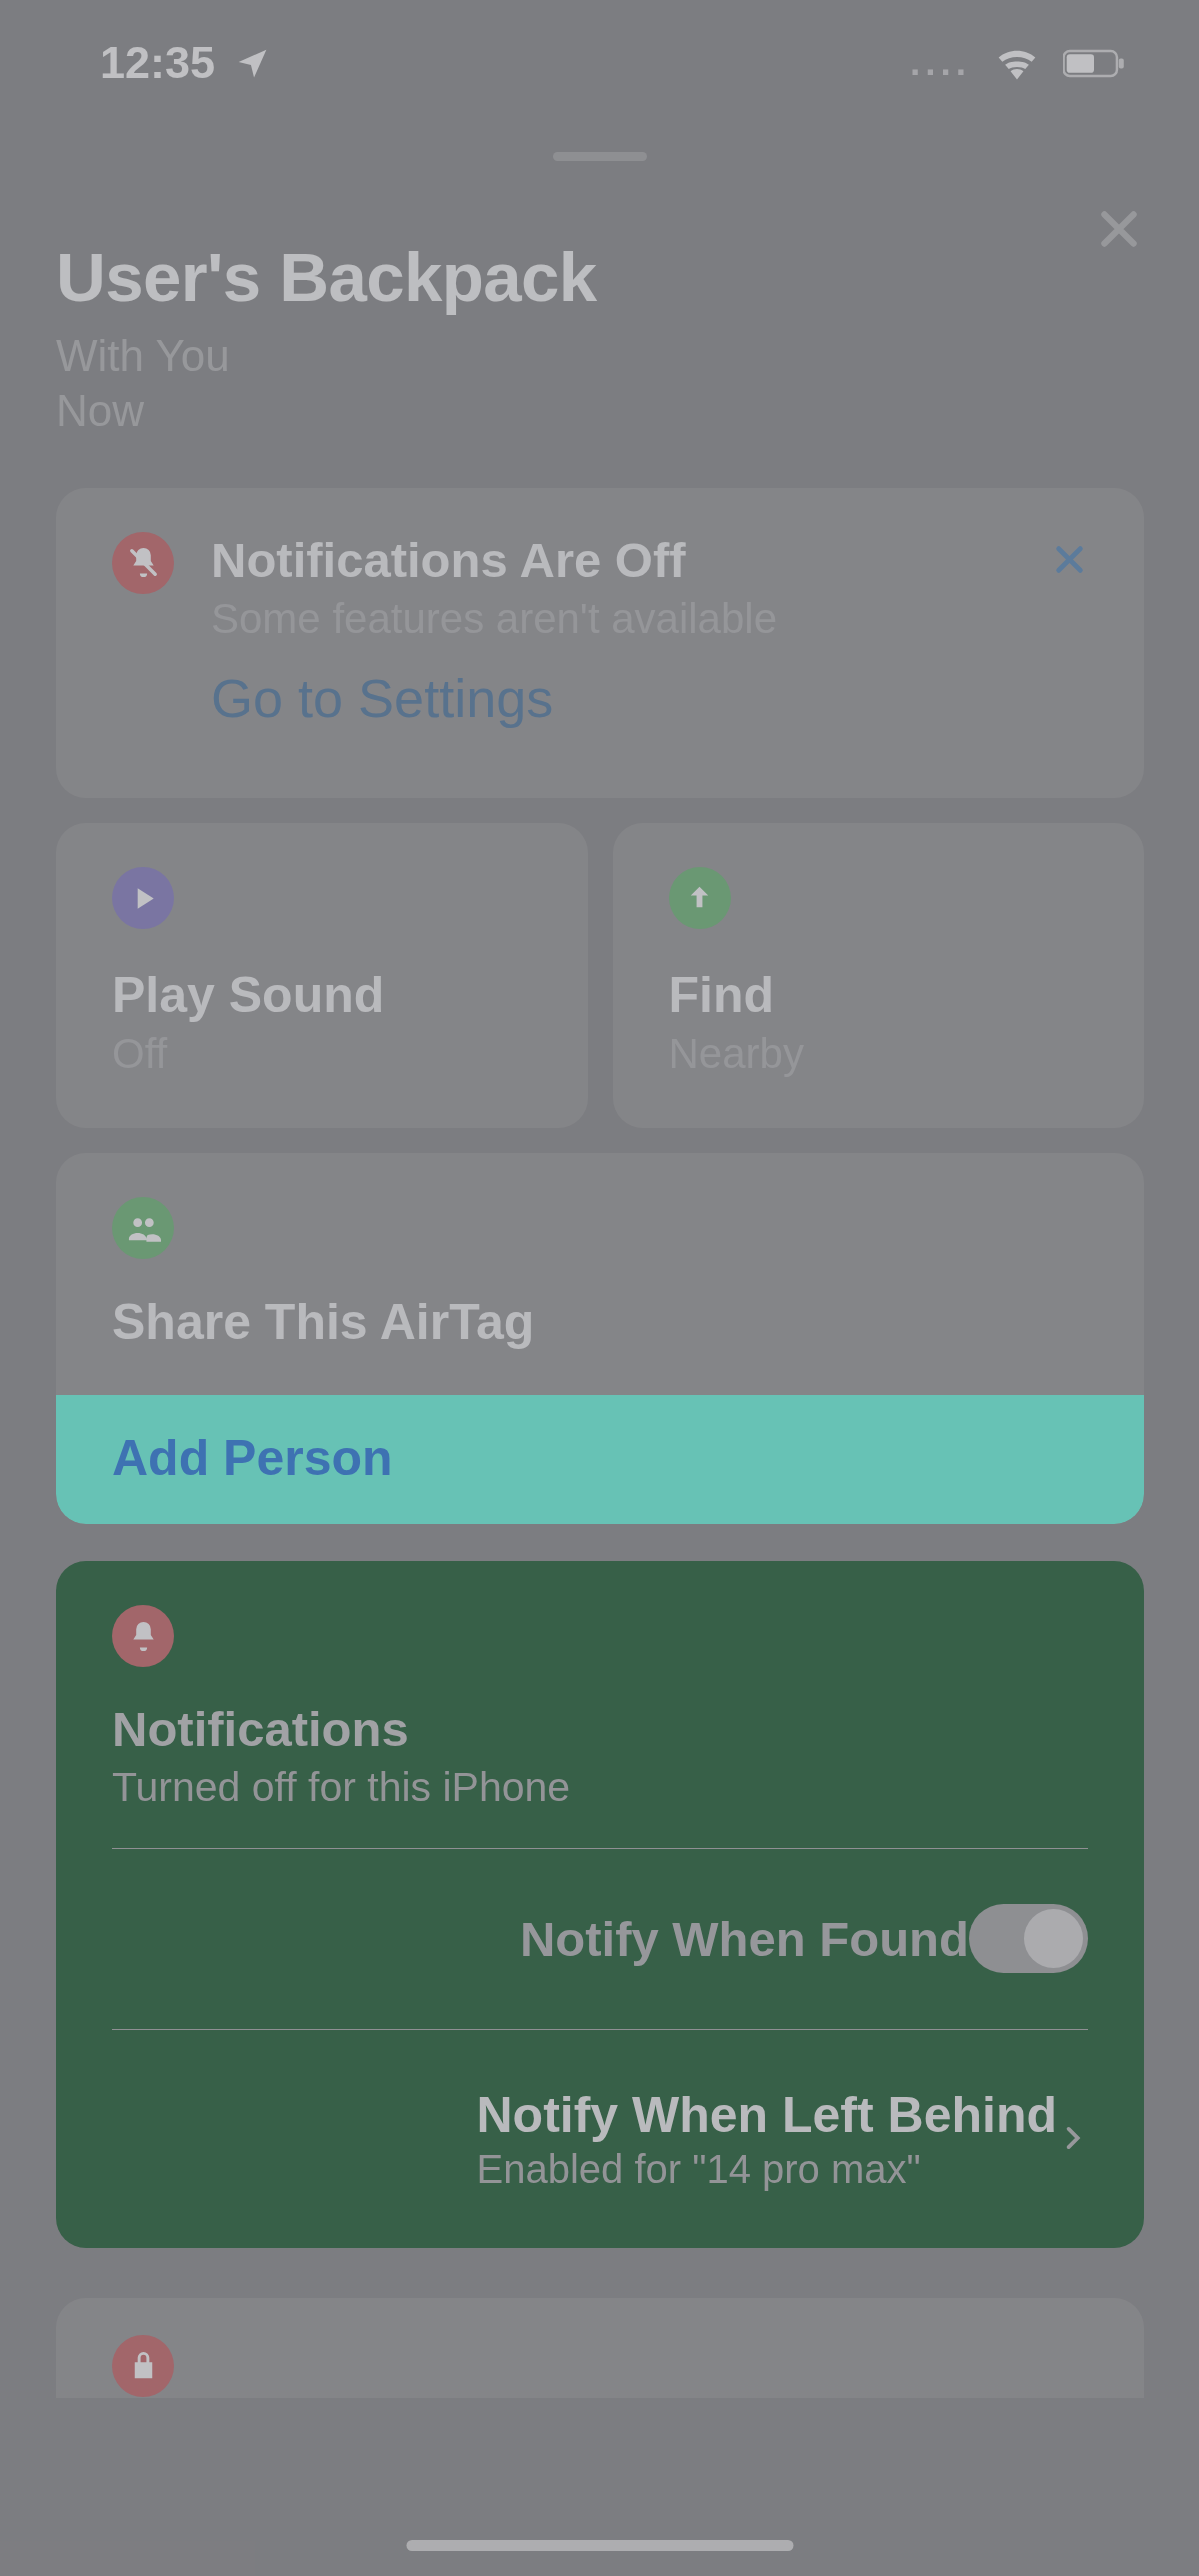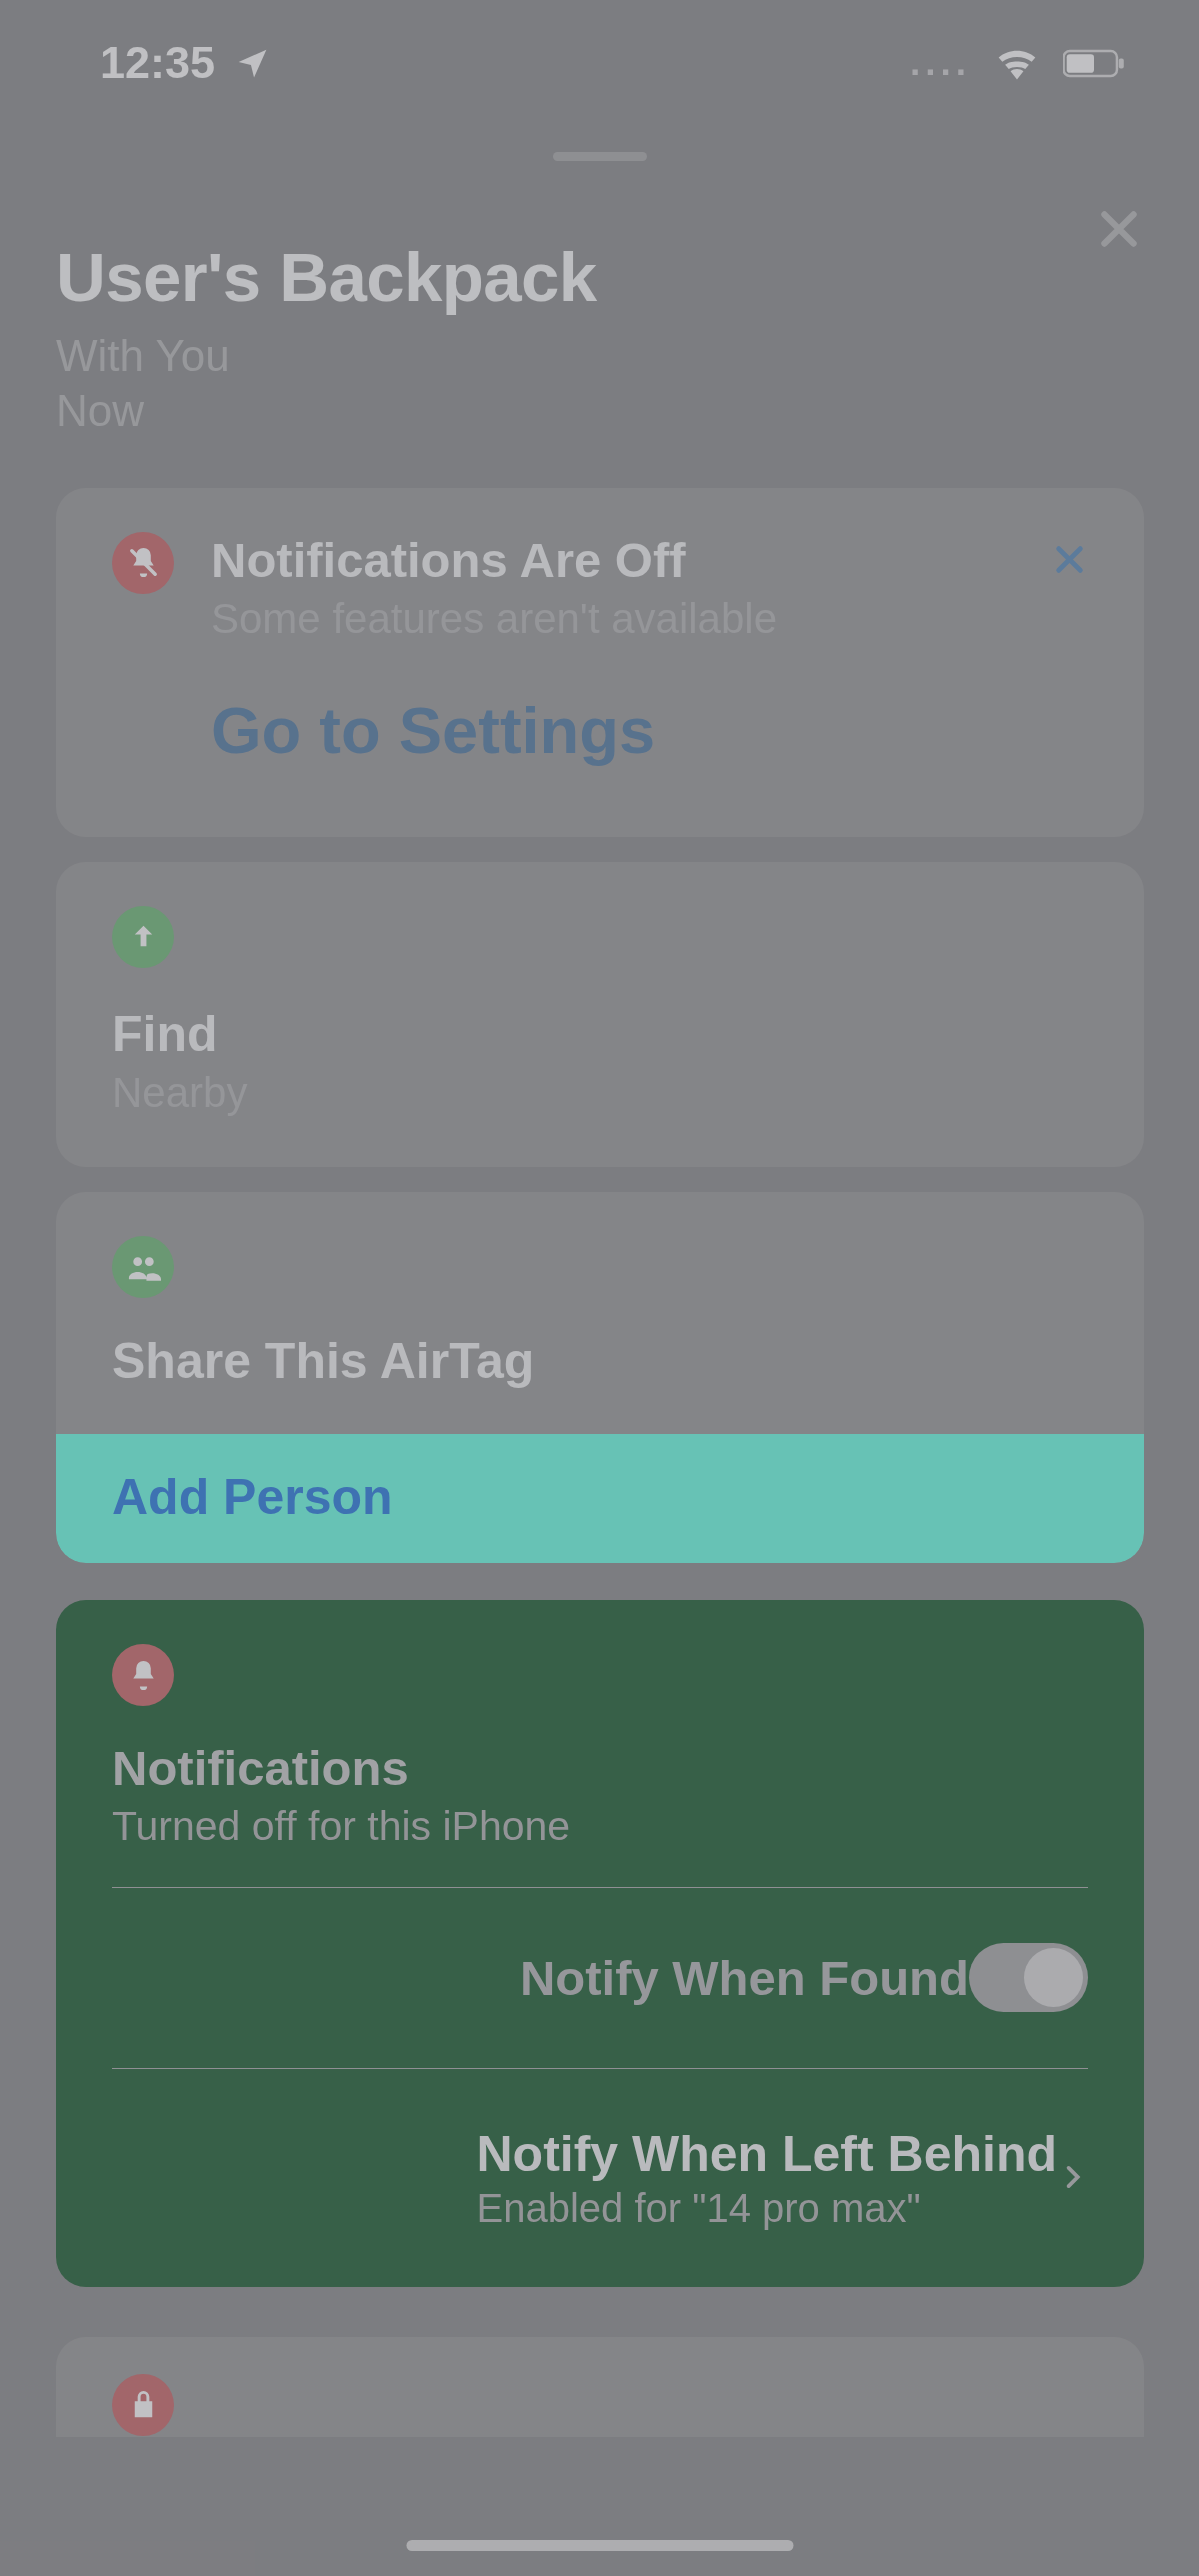--- a/index.html
+++ b/index.html
@@ -106,23 +106,23 @@
     font-size:49px;
     font-weight:600;
     color:#dcddE0;
   }
   .notif-sub{
     margin-top:7.5px;
     font-size:42px;
     color:#a5a6aa;
   }
   .link {
-    margin-top:50px;
-    font-size:65px;
-    font-weight:700;
+    margin-top:24px;
+    font-size:54px;
+    font-weight:400;
     color:#476f97;
   }
   
   .two-col {
     display:flex;
     gap:25px;
     margin:25px 56px;
   }
   .action {
     flex:1;
@@ -289,20 +289,29 @@
       <div class="dismiss">
         <svg width="37" height="37" viewBox="0 0 24 24">
             <path stroke="#4e7dad" stroke-width="3.2" stroke-linecap="round" d="M5 5l14 14M19 5L5 19"></path>
           </svg>
       </div>
     </div>
   </div>
 
   <div class="two-col">
     <div class="action">
+      <div class="circ purple">
+        <svg viewBox="0 0 24 24">
+            <path d="M8 5v14l11-7z"></path>
+          </svg>
+      </div>
+      <div class="act-label">Play Sound</div>
+      <div class="act-sub">Off</div>
+    </div>
+    <div class="action">
       <div class="circ green">
         <svg viewBox="0 0 24 24">
             <path d="M12 4l6 6h-4v8h-4v-8H6z"></path>
           </svg>
       </div>
       <div class="act-label">Find</div>
       <div class="act-sub">Nearby</div>
     </div>
   </div>
 

